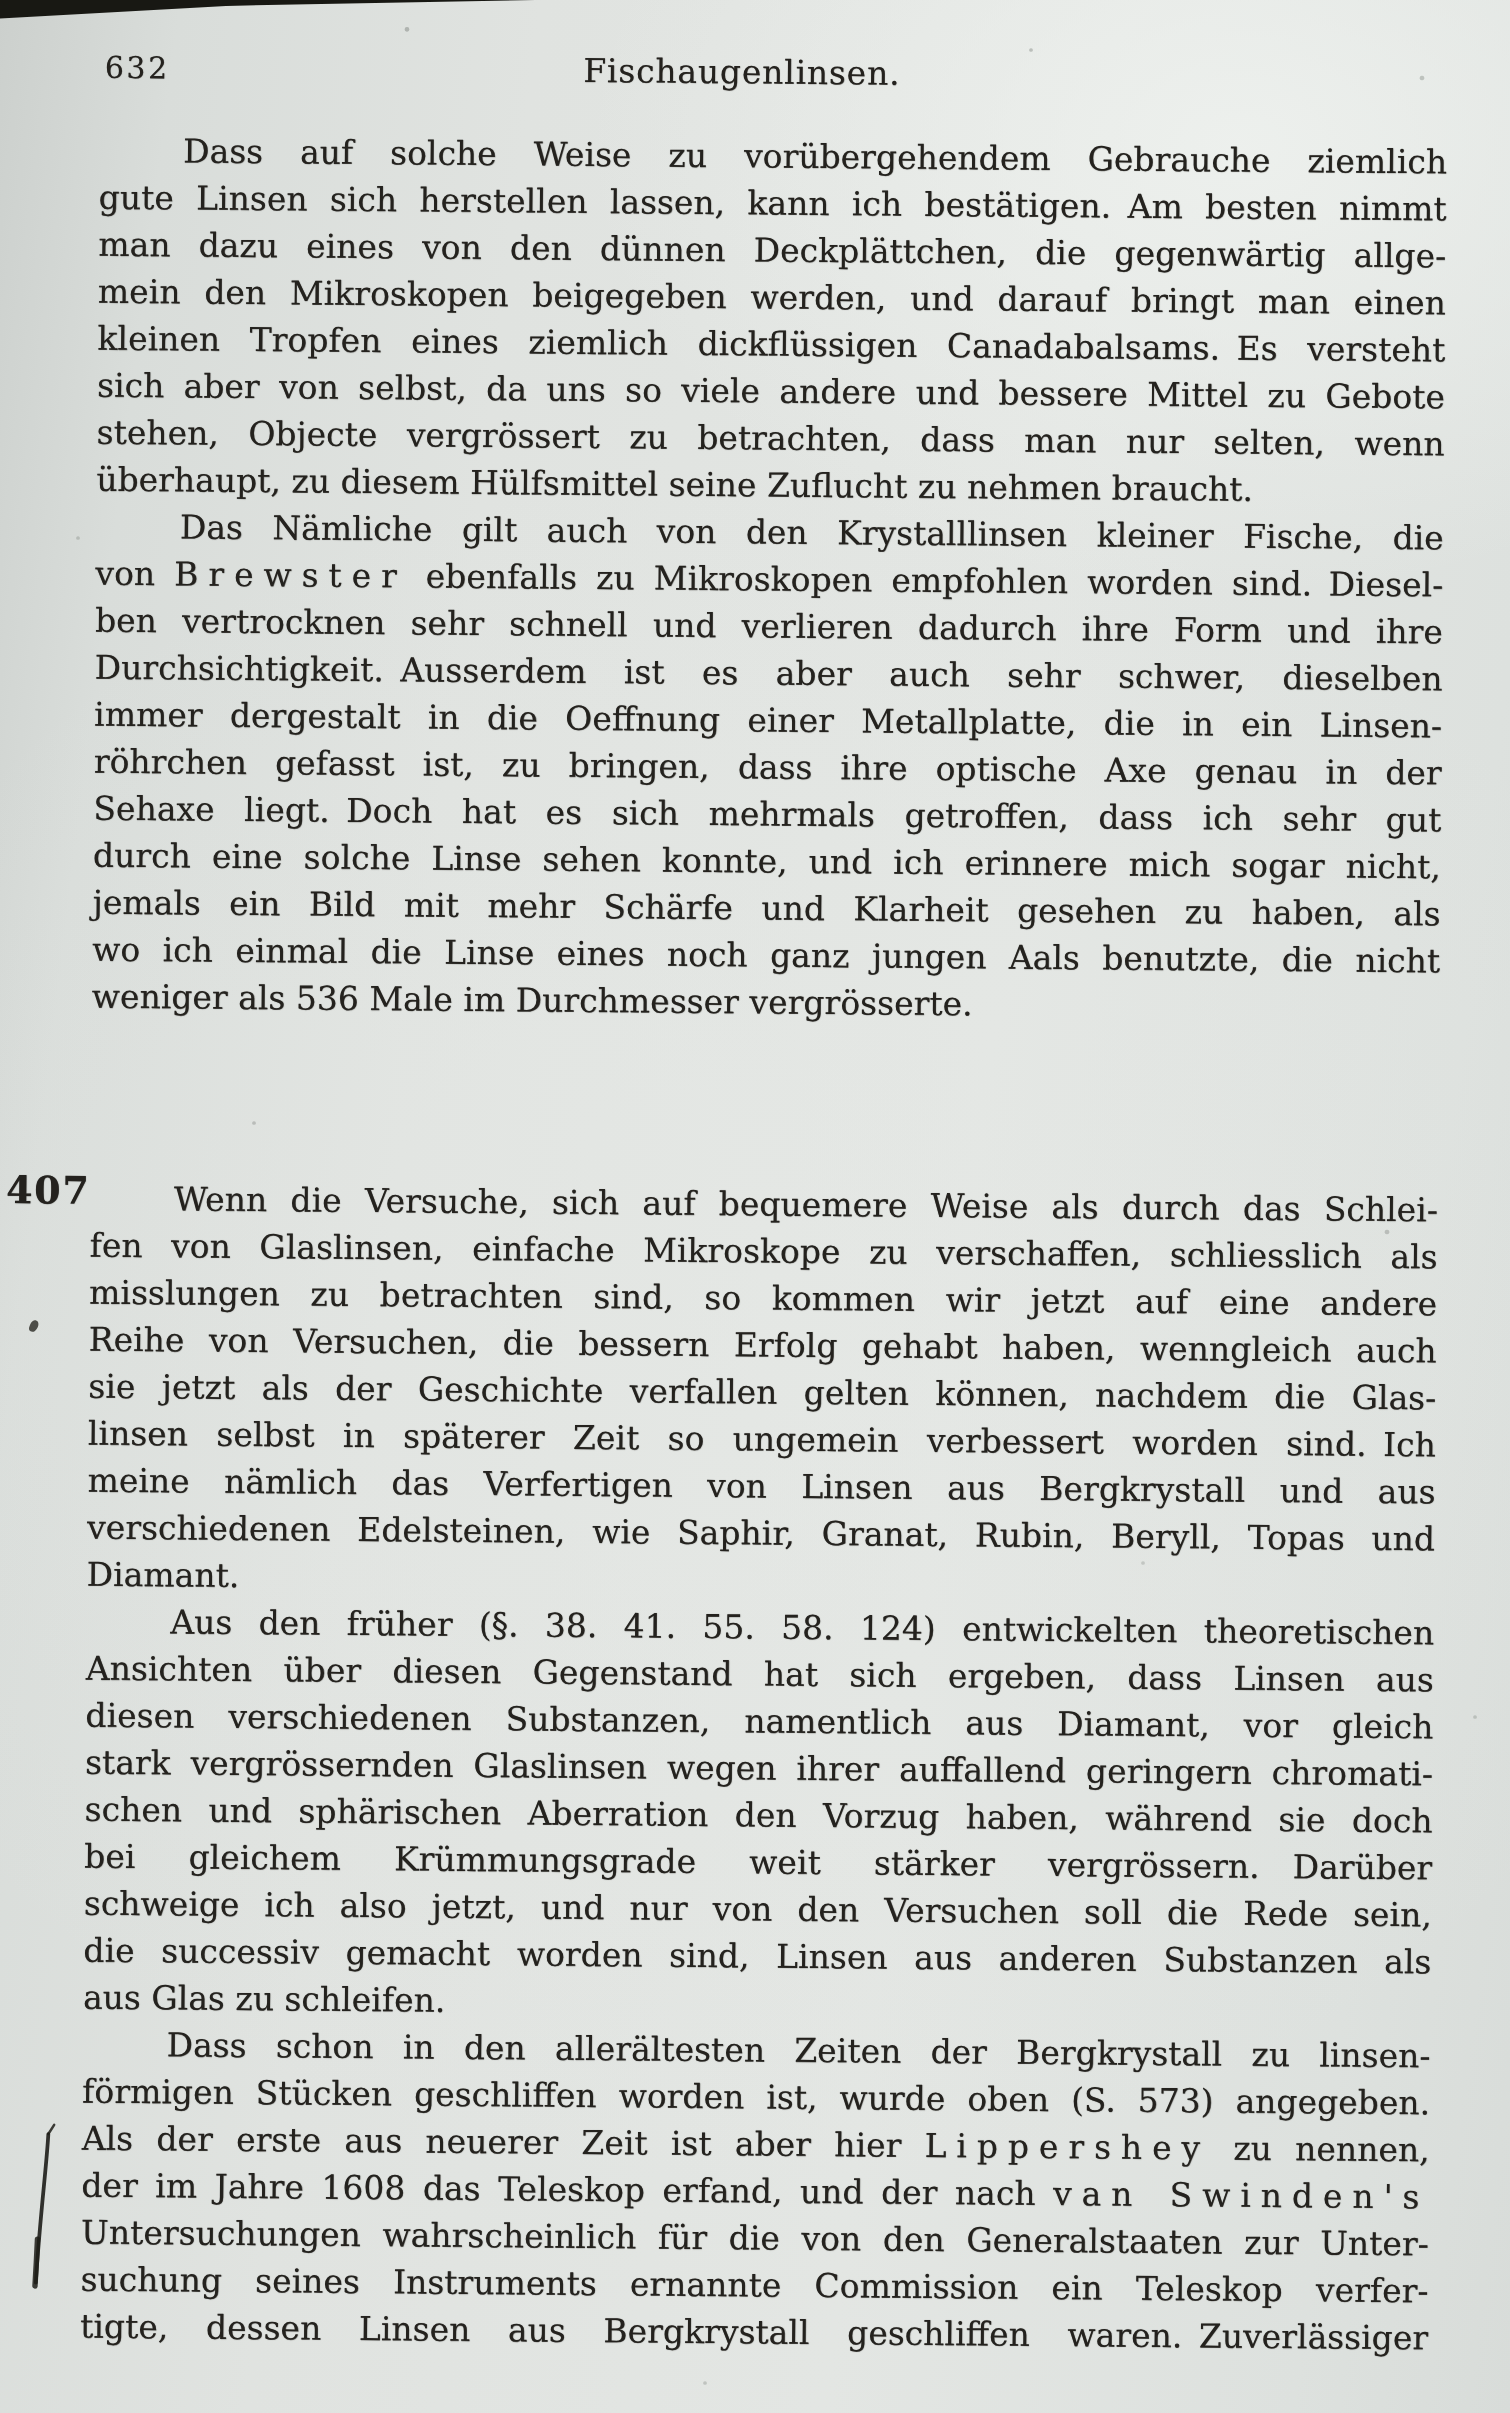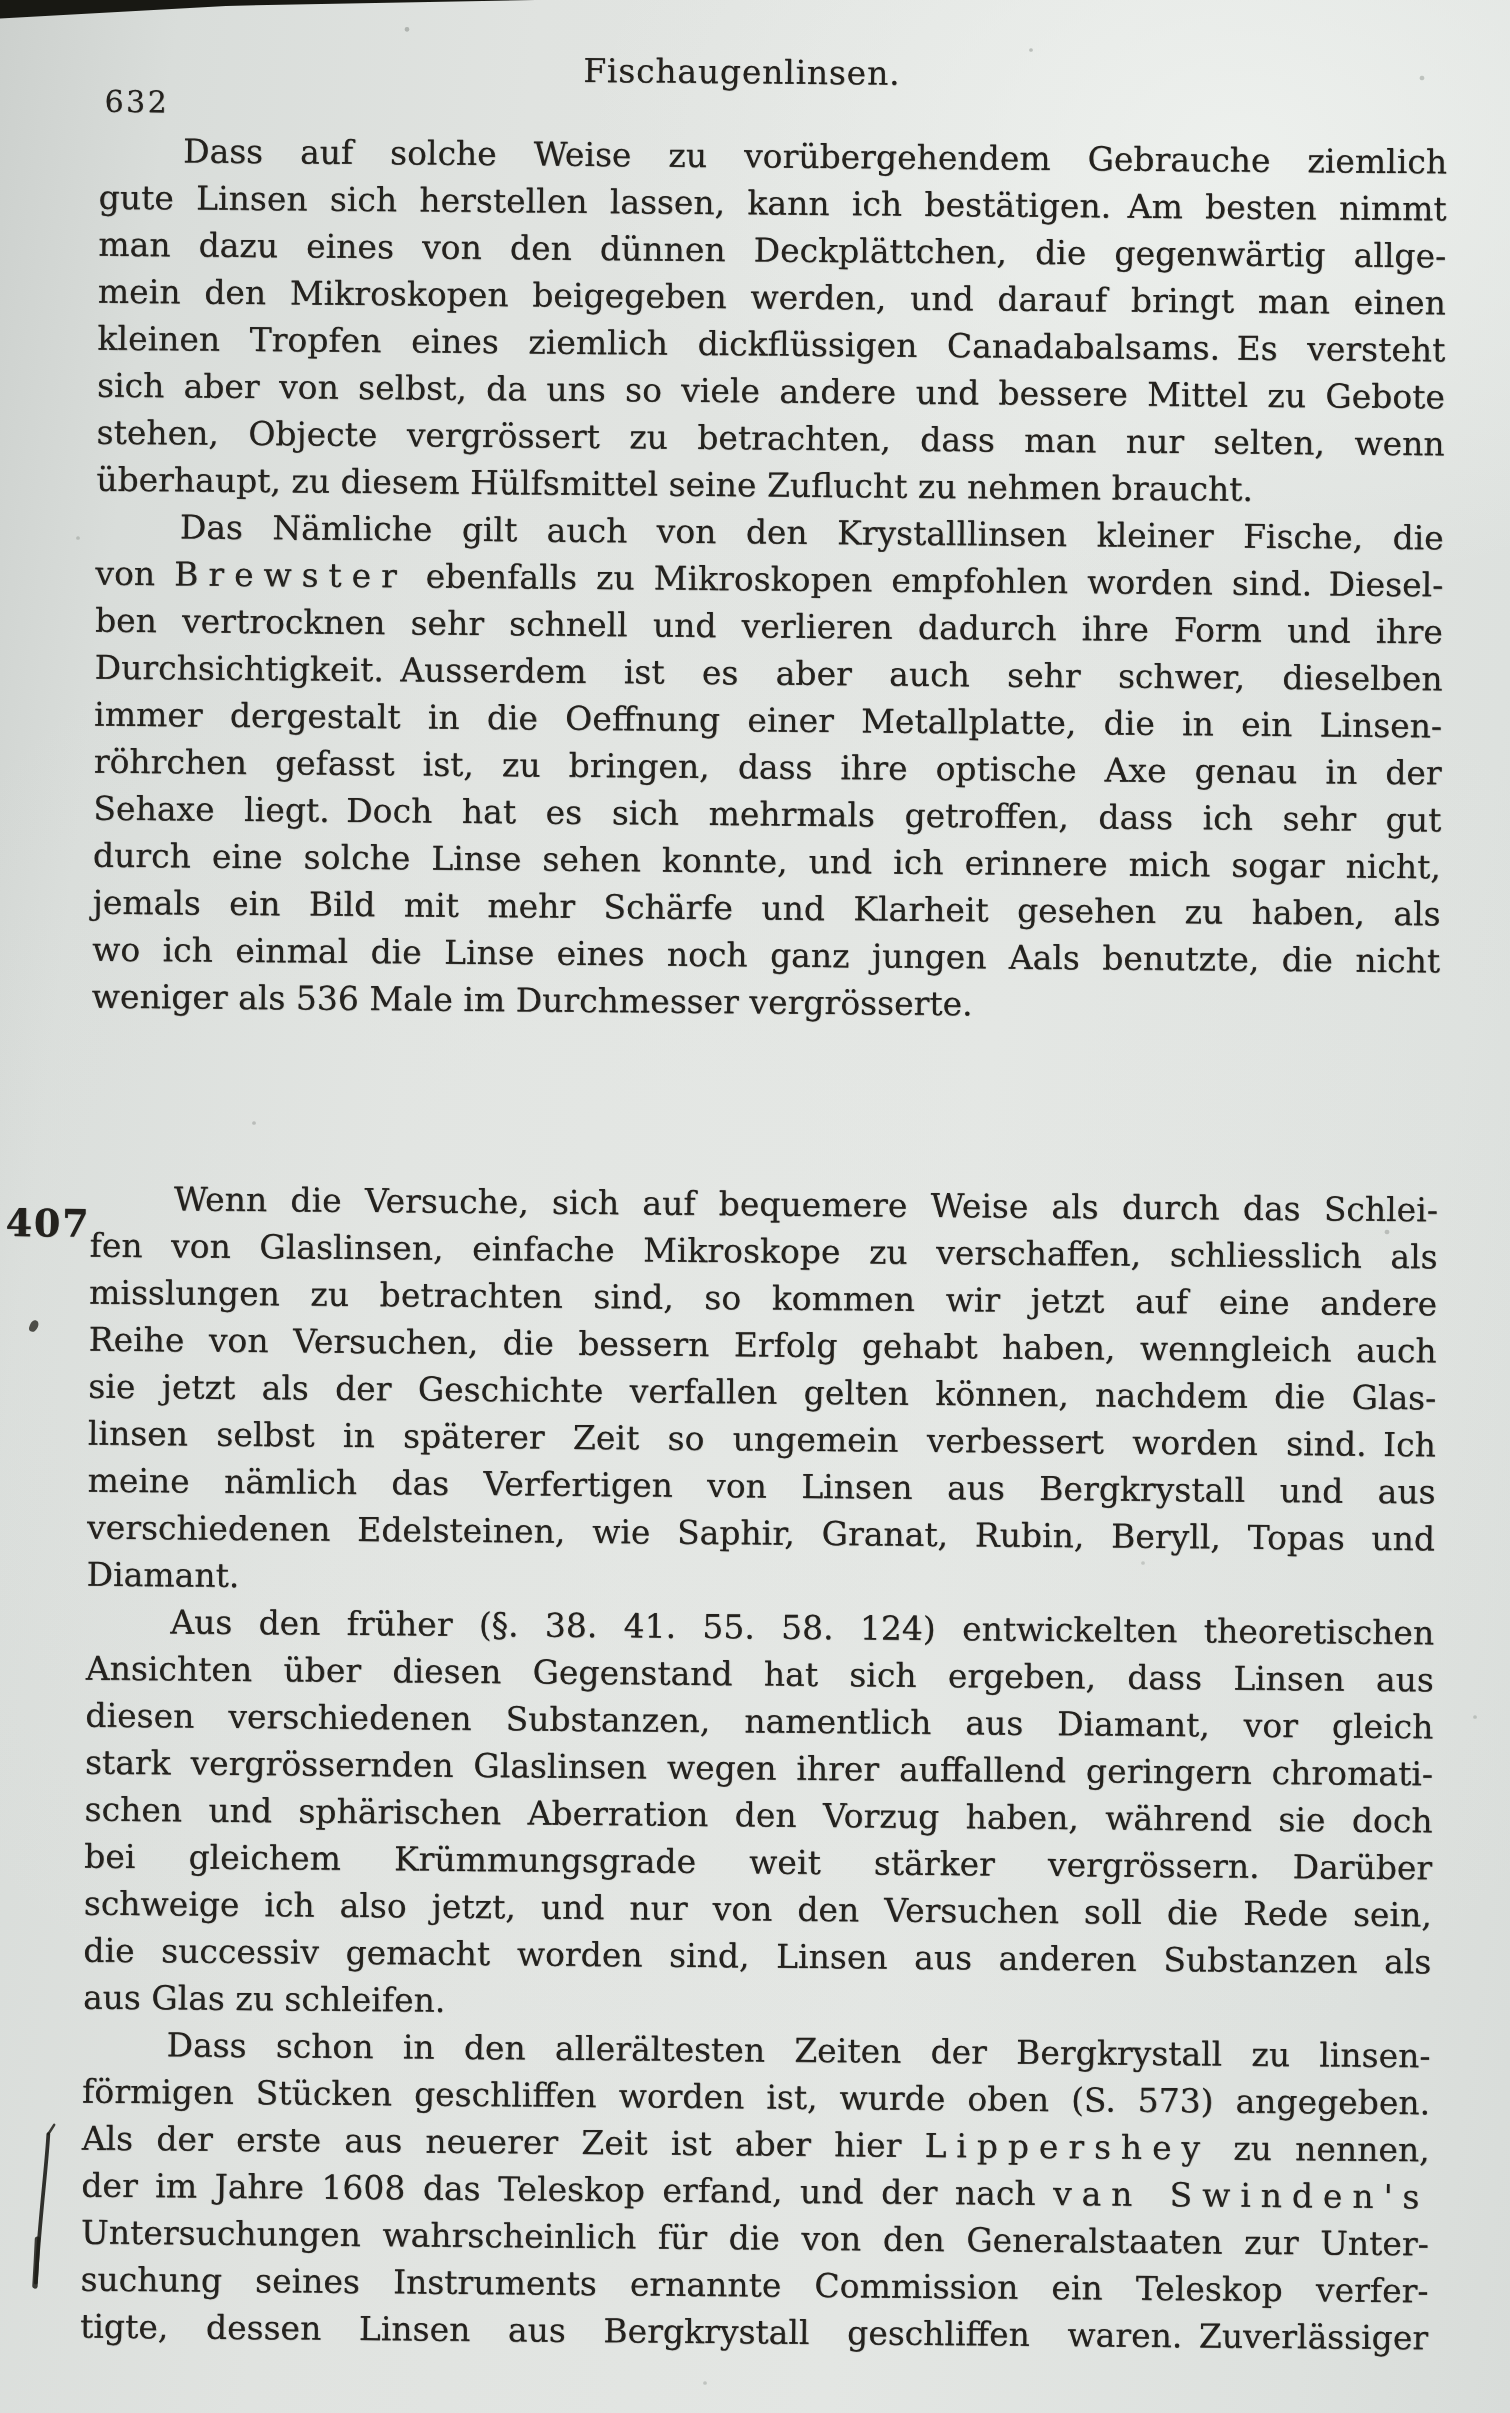--- a/index.html
+++ b/index.html
@@ -42,21 +42,20 @@
     transform-origin: 33px 0;
     color: var(--ink, #24221e);
   }
   .running-head {
     position: relative; height: 42px;
   }
   .page-num {
     position: absolute; left: 5px; top: 3.3px;
     font-size: 30px; letter-spacing: 2.5px;
     text-shadow: 0.3px 0.3px 0.7px rgba(36,34,30,0.6);
-    margin-top: 34px;
   }
   .head-title {
     position: absolute; left: 0; right: 0; top: 0;
     text-align: center;
     transform: translateX(-32px);
     font-size: 33px; letter-spacing: 0.8px;
     text-shadow: 0.3px 0.3px 0.7px rgba(36,34,30,0.6);
   }
   #body-text { margin-top: 38px; }
   .paragraph { margin: 0; }
@@ -69,21 +68,20 @@
     white-space: normal;
     text-shadow: 0.3px 0.3px 0.8px rgba(36,34,30,0.62);
   }
   .line.first { text-indent: 84px; }
   .line.last  { text-align-last: left; }
   .spaced { letter-spacing: 0.30em; }
   .section-num {
     position: absolute; left: -84px; top: 1121px;
     font-size: 38px; font-weight: bold; letter-spacing: 1.7px;
     text-shadow: 0.3px 0.3px 0.8px rgba(20,20,18,0.7);
-    margin-top: 33px;
   }
   .margin-dot {
     position: absolute; left: 30px; top: 1320px;
     width: 7.5px; height: 11.7px;
     background: #34342e; border-radius: 50% 50% 60% 40%;
     transform: rotate(22deg);
     opacity: 0.85;
   }
   .pen-mark { position: absolute; left: 23.4px; top: 2114px; }
 </style>

